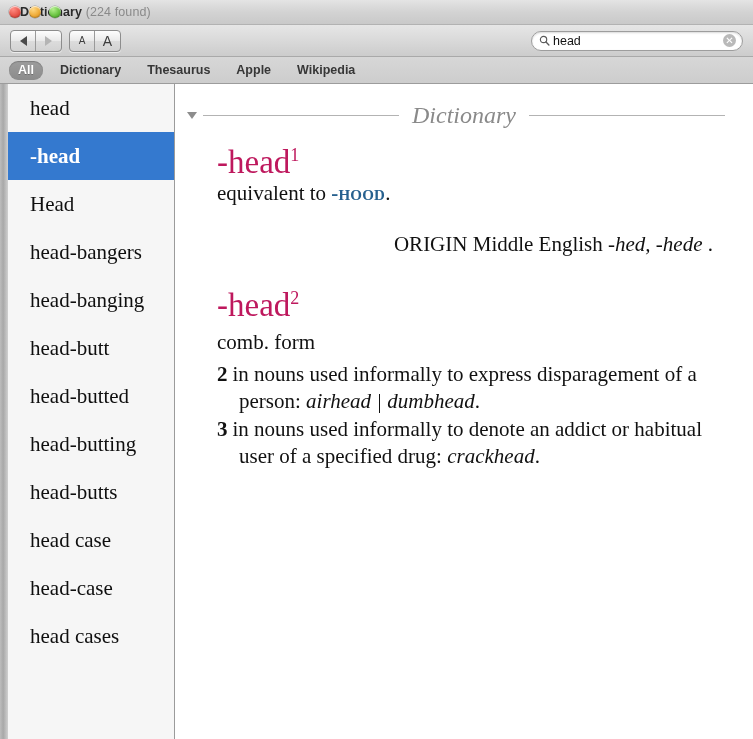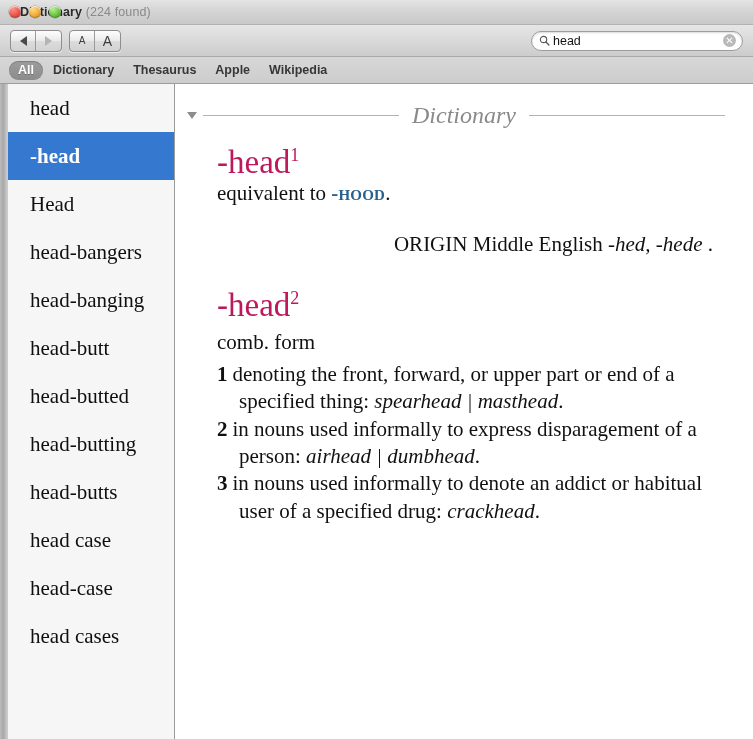--- a/index.html
+++ b/index.html
@@ -156,21 +156,21 @@
   }
 
   
   .sourcebar {
     height: 26px;
     background: linear-gradient(to bottom, #d7d7d7 0%, #cdcdcd 100%);
     border-bottom: 1px solid #9c9c9c;
     display: flex;
     align-items: center;
     padding-left: 9px;
-    gap: 1px;
+    gap: 8px;
   }
   .source-tab {
     font-size: 12.5px;
     font-weight: bold;
     color: #373737;
     padding: 2px 9px 3px 9px;
     border-radius: 9px;
     line-height: 14px;
     white-space: nowrap;
   }
@@ -409,21 +409,20 @@
 
         <div class="origin"><span class="smallcaps">ORIGIN</span><span> Middle English </span><span class="ital">-hed, -hede</span><span> .</span></div>
 
         <div class="headword second">
           <span>-head</span><span class="homograph">2</span>
         </div>
 
         <div class="pos">comb. form</div>
 
         <div class="senses">
-          <div class="sense"><span class="sense-num">1</span><span>denoting the front, forward, or upper part or end of a specified thing: </span><span class="ital">spearhead | masthead</span><span>.</span></div>
           <div class="sense"><span class="sense-num">2</span><span>in nouns used informally to express disparagement of a person: </span><span class="ital">airhead | dumbhead</span><span>.</span></div>
           <div class="sense"><span class="sense-num">3</span><span>in nouns used informally to denote an addict or habitual user of a specified drug: </span><span class="ital">crackhead</span><span>.</span></div>
         </div>
 
       </div>
     </div>
   </div>
 </div>
 
 </body></html>

